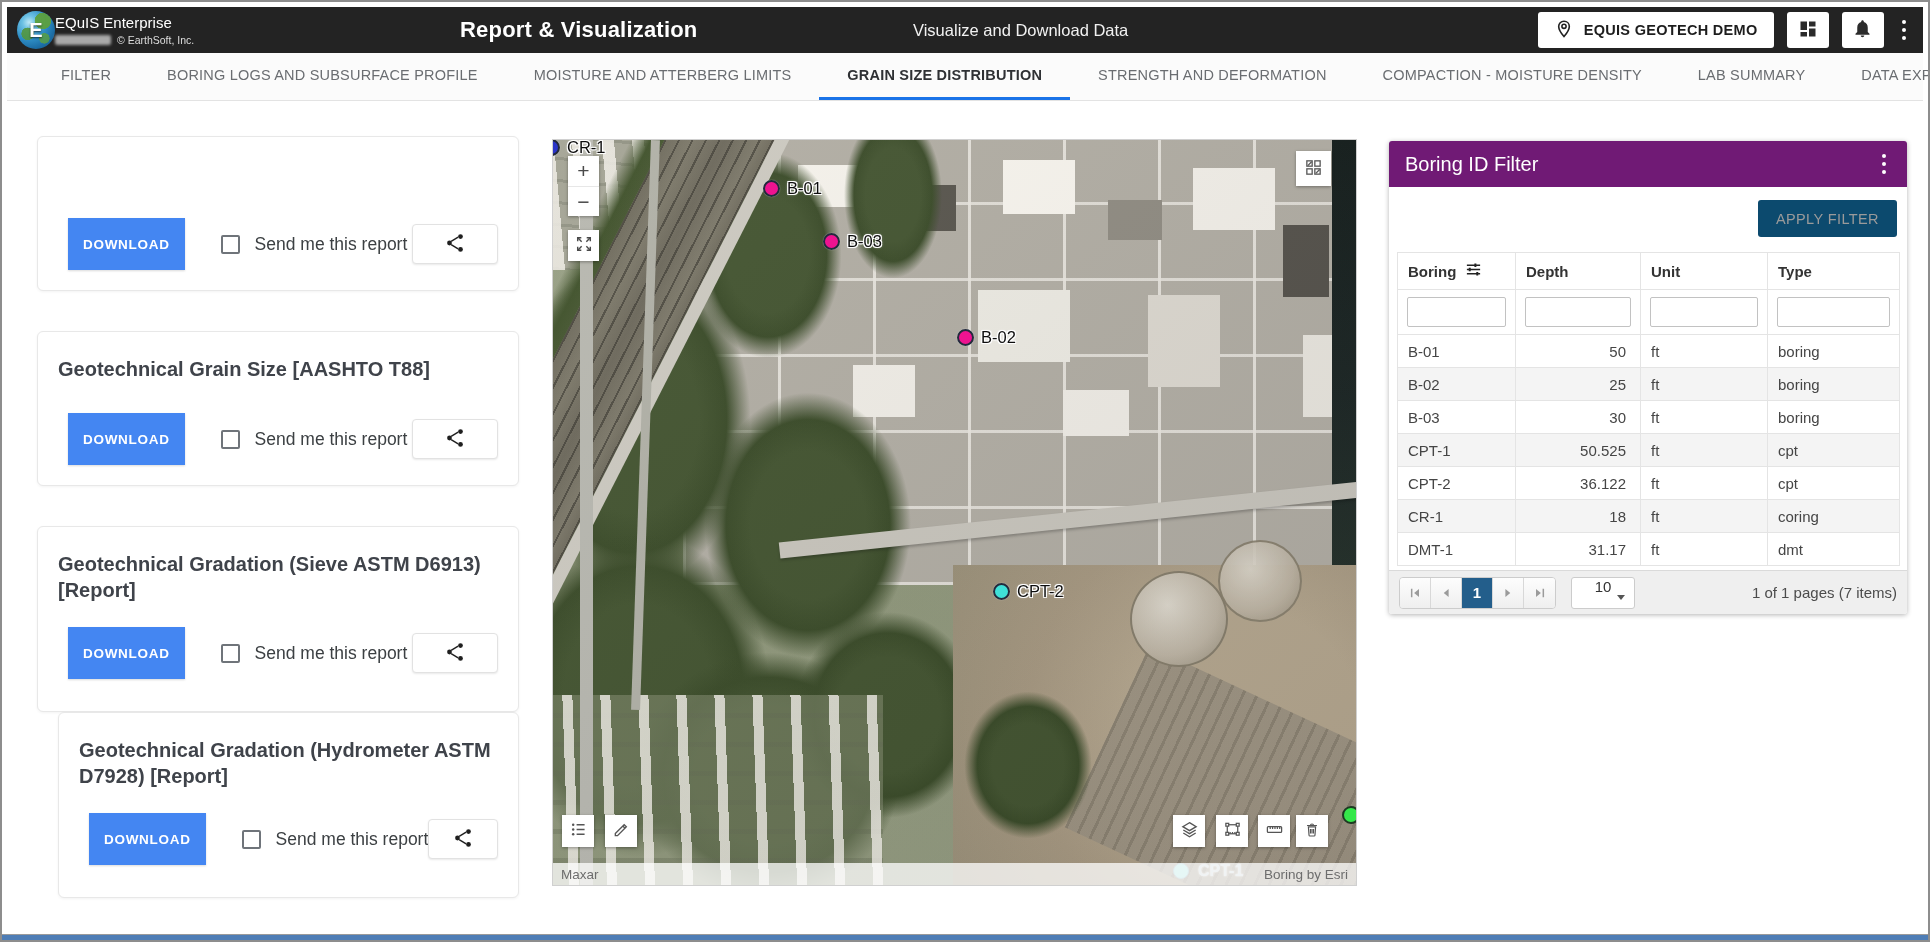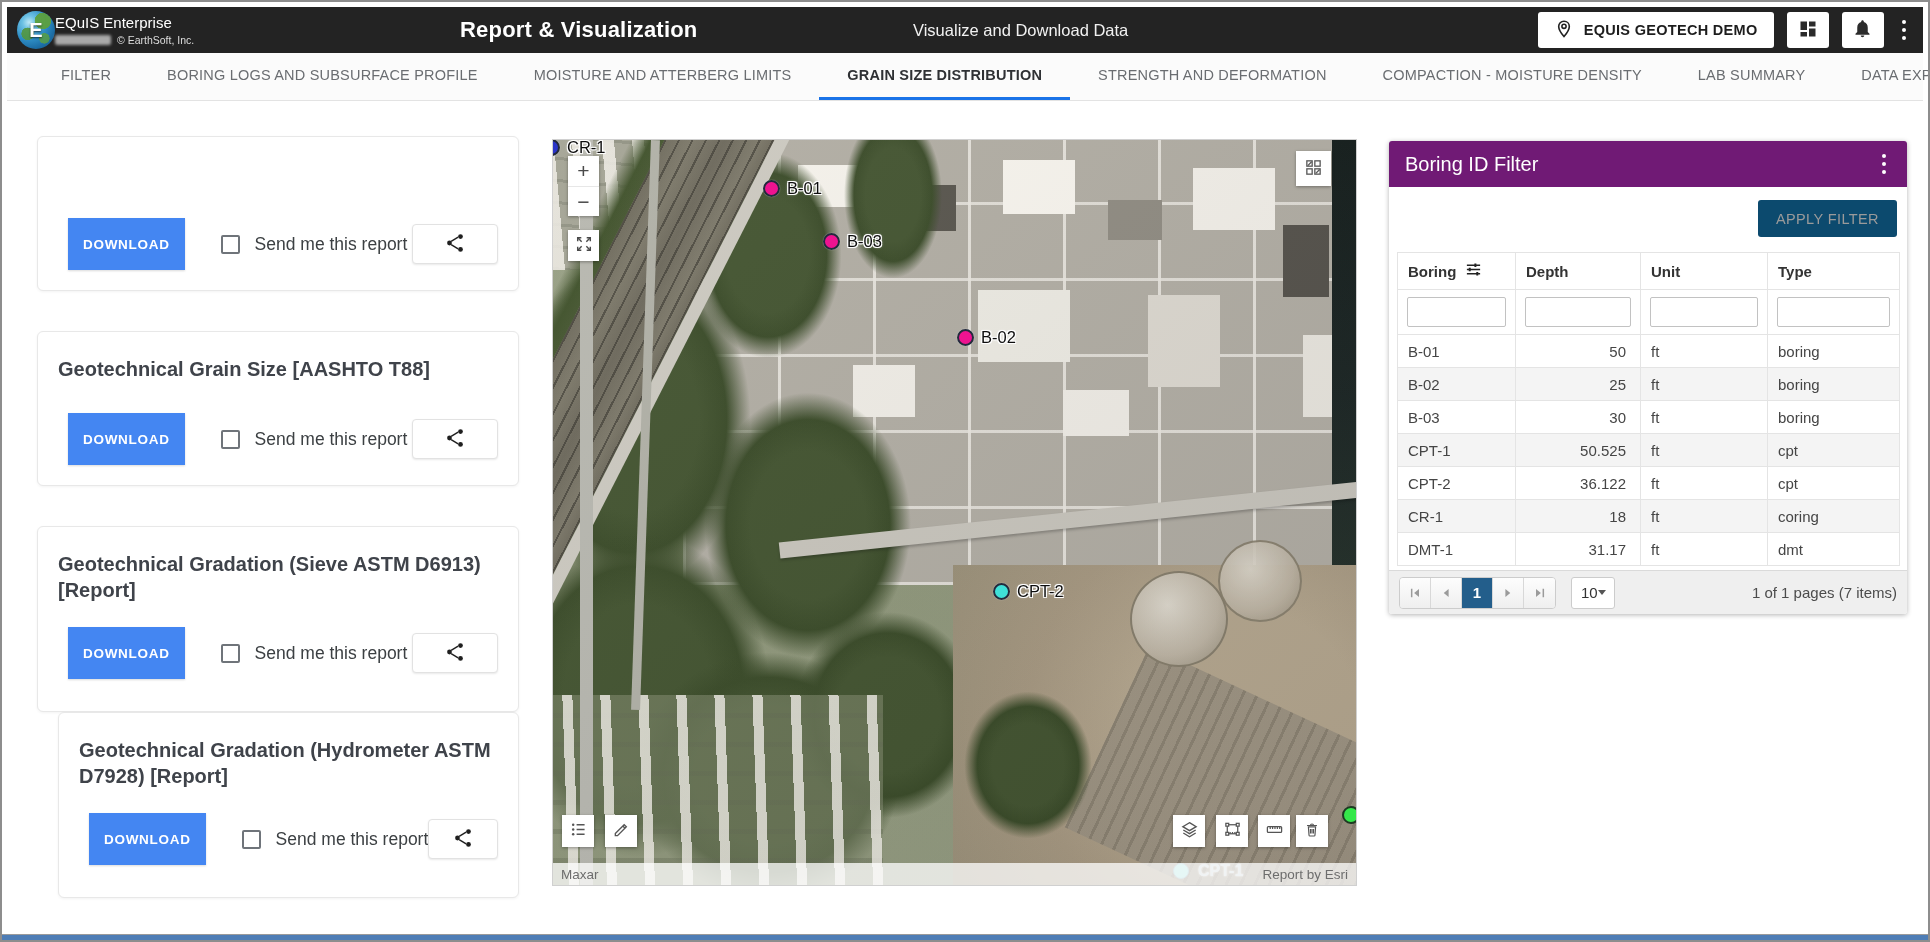--- a/index.html
+++ b/index.html
@@ -173,22 +173,22 @@
   tr.even td { background: #f4f4f4; }
   .pager { height: 44px; background: #efefef; border-top: 1px solid #dadada; display: flex; align-items: center;
            padding: 0 10px; border-radius: 0 0 3px 3px; margin-top: 4px; }
   .pg-group { display: flex; border: 1px solid #ccc; border-radius: 4px; overflow: hidden; background: #f6f6f6; }
   .pg-btn { width: 31px; height: 30px; display: flex; align-items: center; justify-content: center;
             background: linear-gradient(#fdfdfd, #efefef); border: none; border-right: 1px solid #d8d8d8; cursor: pointer; padding: 0; }
   .pg-group > :last-child { border-right: none; }
   .pg-num { width: 31px; height: 30px; display: flex; align-items: center; justify-content: center; color: #fff;
             font-size: 15px; font-weight: bold; cursor: pointer; border: none; border-right: 1px solid #d8d8d8;
             font-family: inherit; padding: 0; }
-  .size-dd { margin-left: 15px; width: 44px; height: 32px; background: #fff; border: 1px solid #ccc; border-radius: 3px;
-             display: flex; align-items: center; padding: 0 9px; font-size: 15px; color: #333; cursor: pointer; }
+  .size-dd { margin-left: 15px; width: 64px; height: 32px; background: #fff; border: 1px solid #ccc; border-radius: 3px;
+             display: flex; align-items: center; padding: 0 9px; font-size: 15px; color: #333; cursor: pointer; flex-direction: column; }
   .dd-caret { margin-left: auto; width: 0; height: 0; border-left: 4.5px solid transparent;
               border-right: 4.5px solid transparent; border-top: 5.5px solid #555; }
   .pg-summary { margin-left: auto; font-size: 15px; color: #4c4c4c; }
 </style>
 </head>
 <body>
 
 <div class="frame">
 
   <div class="appbar" style="background: rgb(35, 35, 35);">
@@ -467,21 +467,21 @@
         <svg width="18" height="18" viewBox="0 0 20 20" fill="none" stroke="#555" stroke-width="1.3">
           <path d="M6 6.5h8l-.7 9.3a1 1 0 0 1-1 .9H7.7a1 1 0 0 1-1-.9z"></path>
           <path d="M4.5 5h11M8.3 5a1.7 1.7 0 0 1 3.4 0"></path>
             <path d="M8.3 9v5M10 9v5M11.7 9v5"></path>
         </svg>
       </span>
     </button>
 
     <div class="attrib">
       <span class="attrib-left">Maxar</span>
-      <span class="attrib-right">Report by Esri</span>
+      <span class="attrib-right">Boring by Esri</span>
     </div>
   </div>
 
   <div class="panel">
     <div class="panel-header" style="background: #701a75;">
       <span class="panel-title">Boring ID Filter</span>
       <div class="kebab panel-kebab">
           <i></i>
           <i></i>
           <i></i>

